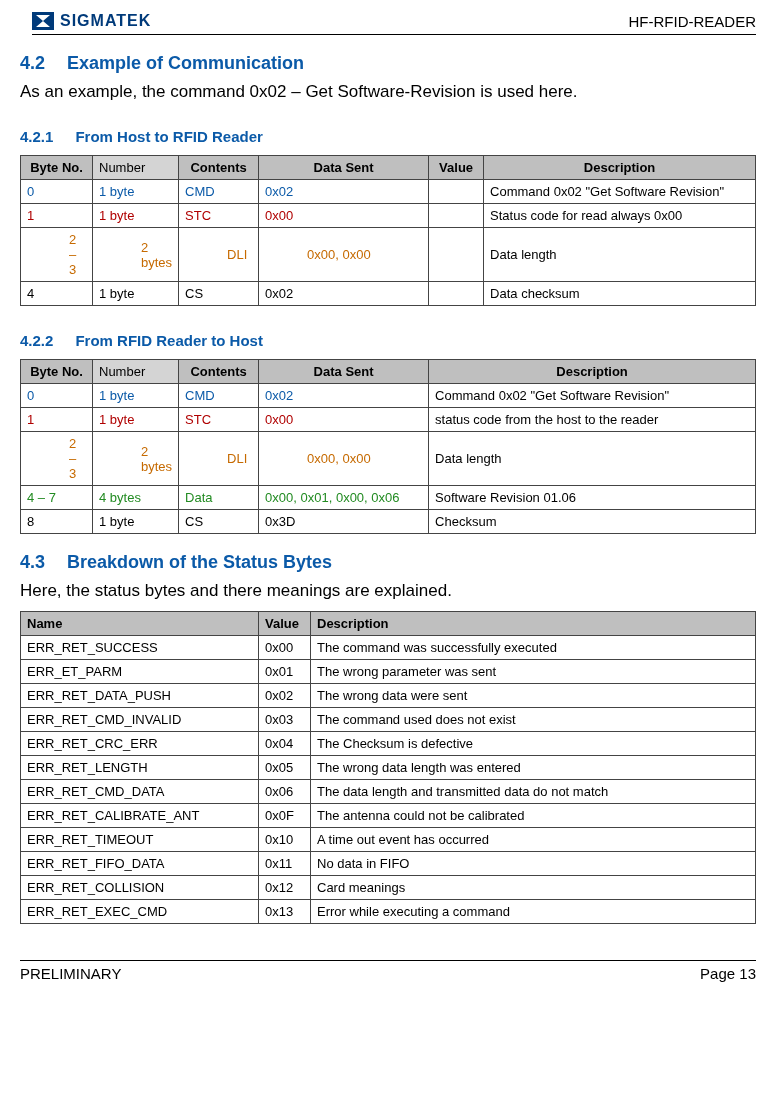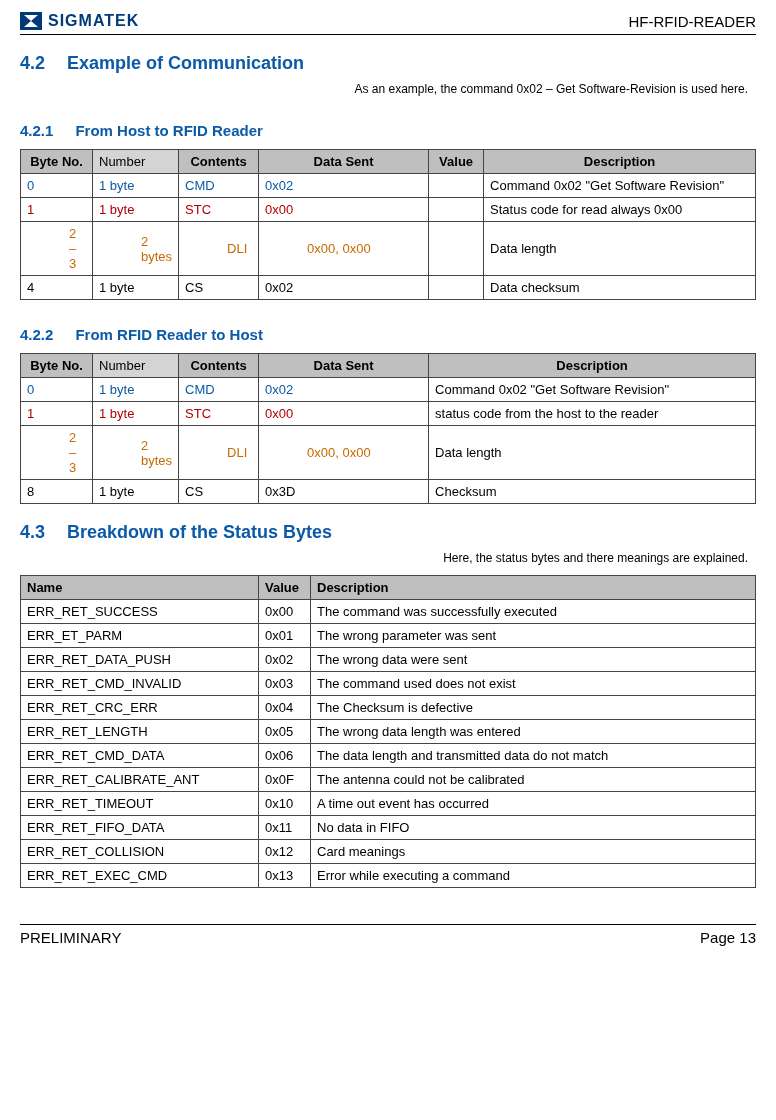--- a/index.html
+++ b/index.html
@@ -6,29 +6,29 @@
   body {
     margin: 0;
     padding: 0;
     font-family: Arial, Helvetica, sans-serif;
     font-size: 14px;
     color: #000;
     background: #fff;
     width: 776px;
   }
   .page { padding: 12px 20px 14px 20px; }
-  .header-bar { display:flex; align-items:center; justify-content:space-between; border-bottom:1px solid #000; padding-bottom:4px; margin-bottom:14px; }
+  .header-bar { display:flex; align-items:center; justify-content:space-between; border-bottom:1px solid #000; padding-bottom:4px; margin-bottom:14px;margin-left:12px; }
   .logo { display:flex; align-items:center; gap:6px; }
   .logo-text { font-weight:700; color:#003a7a; letter-spacing:1px; font-size:16px; }
   .head-right { font-size:15px; }
   .h2 { color:#0b5aa8; font-weight:700; font-size:18px; margin:18px 0 8px; }
   .h2 .num { margin-right:22px; }
   .h3 { color:#0b5aa8; font-weight:700; font-size:15px; margin:26px 0 10px; }
   .h3 .num { margin-right:22px; }
-  .para { font-size:12px; margin:6px 8px 10px;text-align:right; }
+  .para { font-size:17px; margin:6px 0 10px; }
   table { width:100%; border-collapse:collapse; margin:10px 0 4px; }
   th, td { border:1px solid #444; padding:4px 6px; text-align:left; vertical-align:middle; font-size:13px; }
   th { background:#bfbfbf; font-weight:700; }
   .th-center { text-align:center; }
   .th-light { background:#d4d4d4; font-weight:400; }
   .c-blue { color:#0b5aa8; }
   .c-red { color:#b00000; }
   .c-orange { color:#c66a00;padding-left:48px; }
   .c-green { color:#228b22; }
   .footer { border-top:1px solid #000; margin-top:36px; display:flex; justify-content:space-between; font-size:15px; padding-top:4px; }
@@ -142,20 +142,27 @@
         <td>status code from the host to the reader</td>
       </tr>
       <tr>
         <td class="c-orange">2 – 3</td>
         <td class="c-orange">2 bytes</td>
         <td class="c-orange">DLI</td>
         <td class="c-orange">0x00, 0x00</td>
         <td>Data length</td>
       </tr>
       <tr>
+        <td class="c-green">4 – 7</td>
+        <td class="c-green">4 bytes</td>
+        <td class="c-green">Data</td>
+        <td class="c-green">0x00, 0x01, 0x00, 0x06</td>
+        <td>Software Revision 01.06</td>
+      </tr>
+      <tr>
         <td>8</td>
         <td>1 byte</td>
         <td>CS</td>
         <td>0x3D</td>
         <td>Checksum</td>
       </tr>
     </tbody>
   </table>
 
   <div class="h2">

